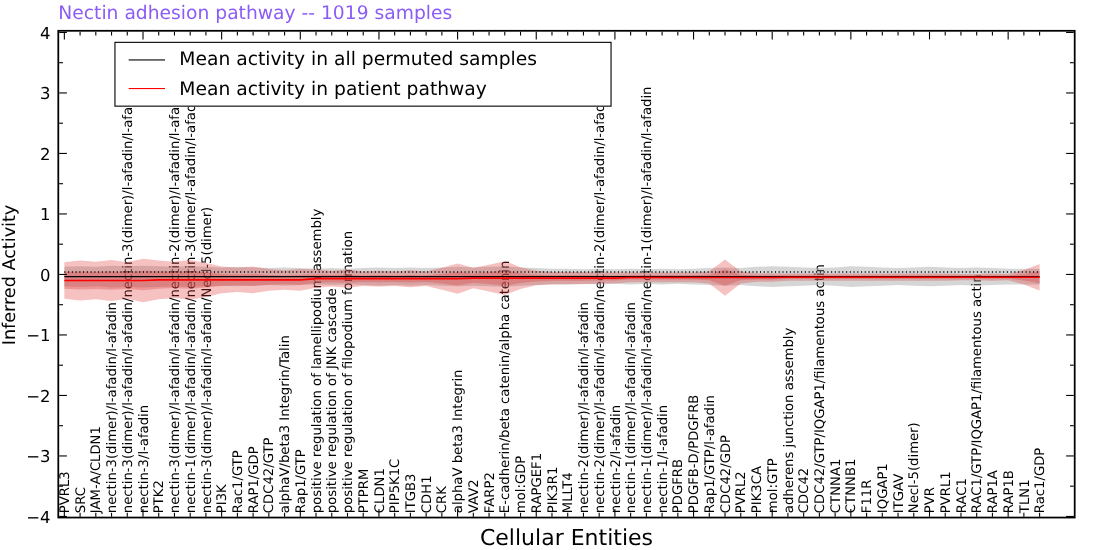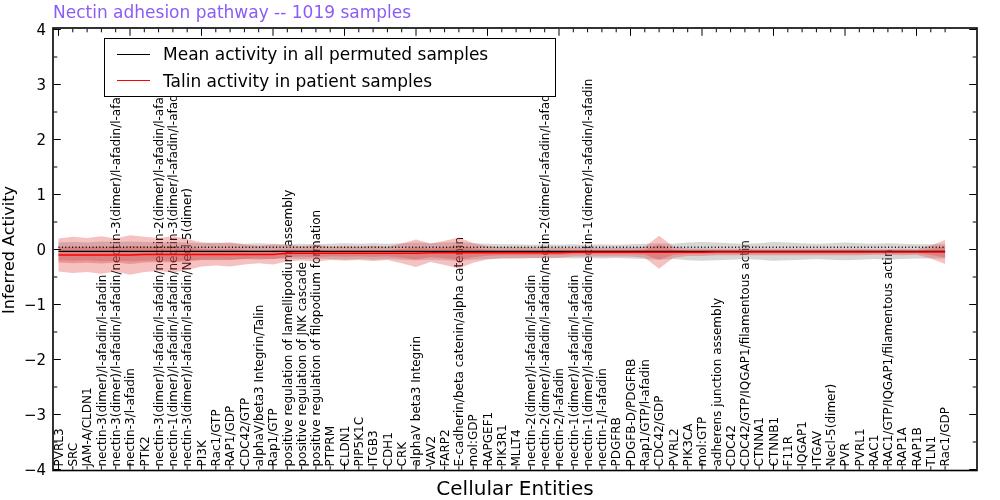--- a/index.html
+++ b/index.html
@@ -270,16 +270,16 @@
   <div class="y-axis-title">Inferred Activity</div>
   <div class="x-axis-title">Cellular Entities</div>
 
   <div class="legend-box">
     <div class="legend-entry">
       <span class="legend-line" style="border-top-color: rgb(0, 0, 0);"></span>
       <span class="legend-label">Mean activity in all permuted samples</span>
     </div>
     <div class="legend-entry">
       <span class="legend-line" style="border-top-color: rgb(255, 0, 0);"></span>
-      <span class="legend-label">Talin activity in patient samples</span>
+      <span class="legend-label">Mean activity in patient pathway</span>
     </div>
   </div>
 </div>
 
 </body></html>

